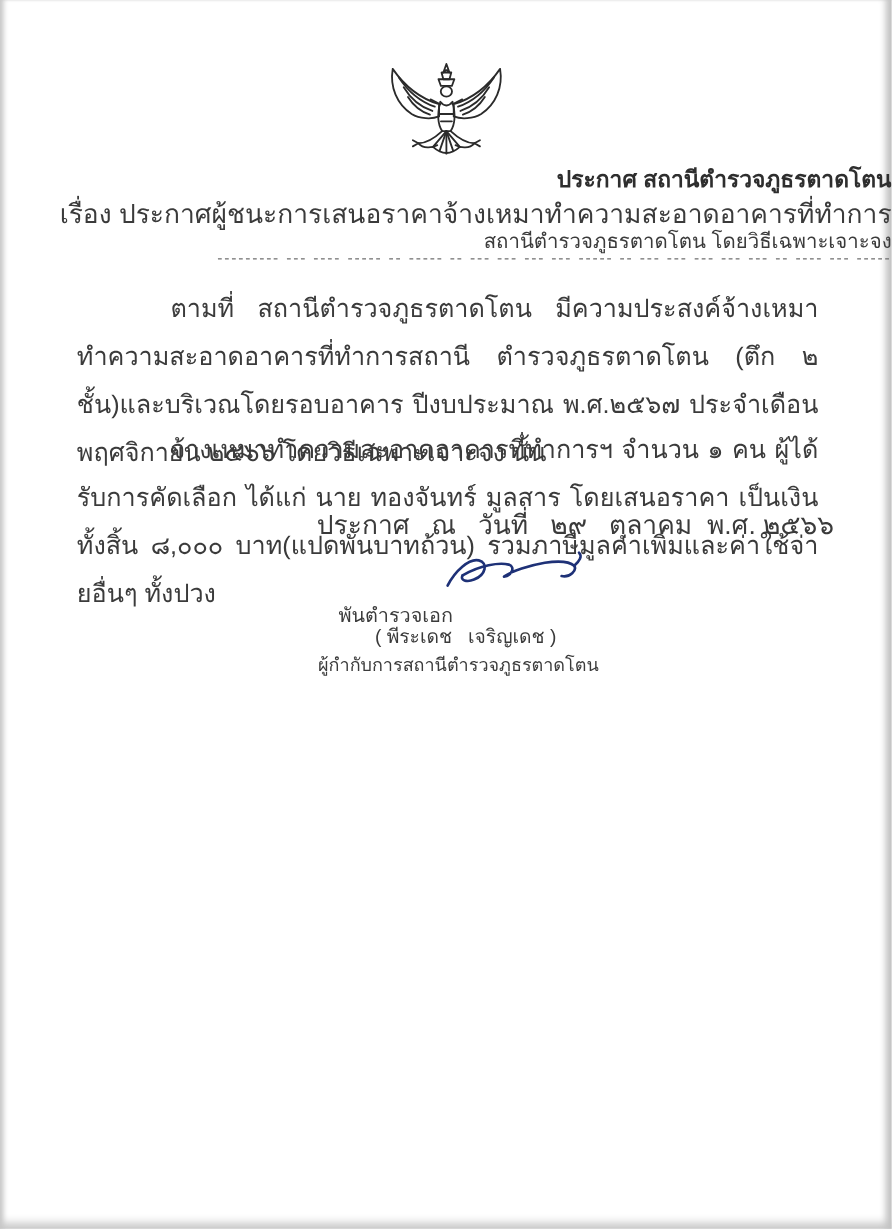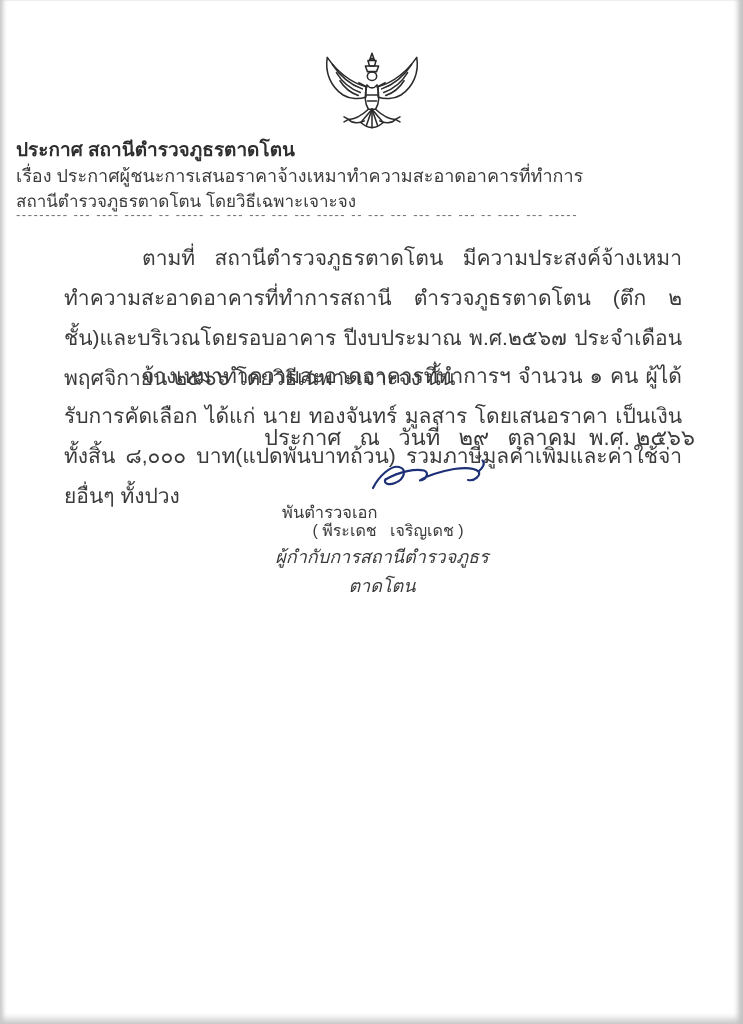--- a/index.html
+++ b/index.html
@@ -16,34 +16,34 @@
     overflow: hidden;
     box-shadow:
       inset 6px 0 4px -3px #c7c7c7,
       inset -8px 0 5px -3px #c3c3c3,
       inset 0 -10px 7px -5px #c9c9c9,
       inset 0 2px 2px -2px #e2e2e2;
   }
   .abs { position: absolute; }
   .doc-text { color: #3b3b3b; }
   .center-row {
-    left: 16px; right: 0;
-    text-align: left;
+    left: 4px; right: 0;
+    text-align: right;
   }
   .emblem {
     left: 311px; top: 52px;
     width: 122px; height: 86px;
   }
   .title-main {
     top: 134px;
     font-size: 19px;
     font-weight: 700;
     color: #2e2e2e;
   }
-  .subject-1 { top: 161px; font-size: 18px; }
+  .subject-1 { top: 161px; font-size: 22px; }
   .subject-2 { top: 187px; font-size: 17px; }
   .divider {
     top: 207px;
     font-size: 13px;
     letter-spacing: 1.5px;
     color: #6f6f6f;
     white-space: pre;
   }
   .para {
     left: 64px;
@@ -74,22 +74,21 @@
     top: 518px; left: 293px;
     width: 190px;
     text-align: center;
     font-size: 16px;
     white-space: pre;
   }
   .sig-position {
     top: 542px; left: 262px;
     width: 240px;
     text-align: center;
-    font-size: 18px;
-    font-style: italic;
+    font-size: 15px;
   }
 </style>
 </head>
 <body>
 
 <div class="photo">
 
   <svg class="abs emblem" viewBox="0 0 120 84" fill="none" stroke-linecap="round" stroke-linejoin="round">
     <g stroke="#2b2b2b" stroke-width="1.5">
 

